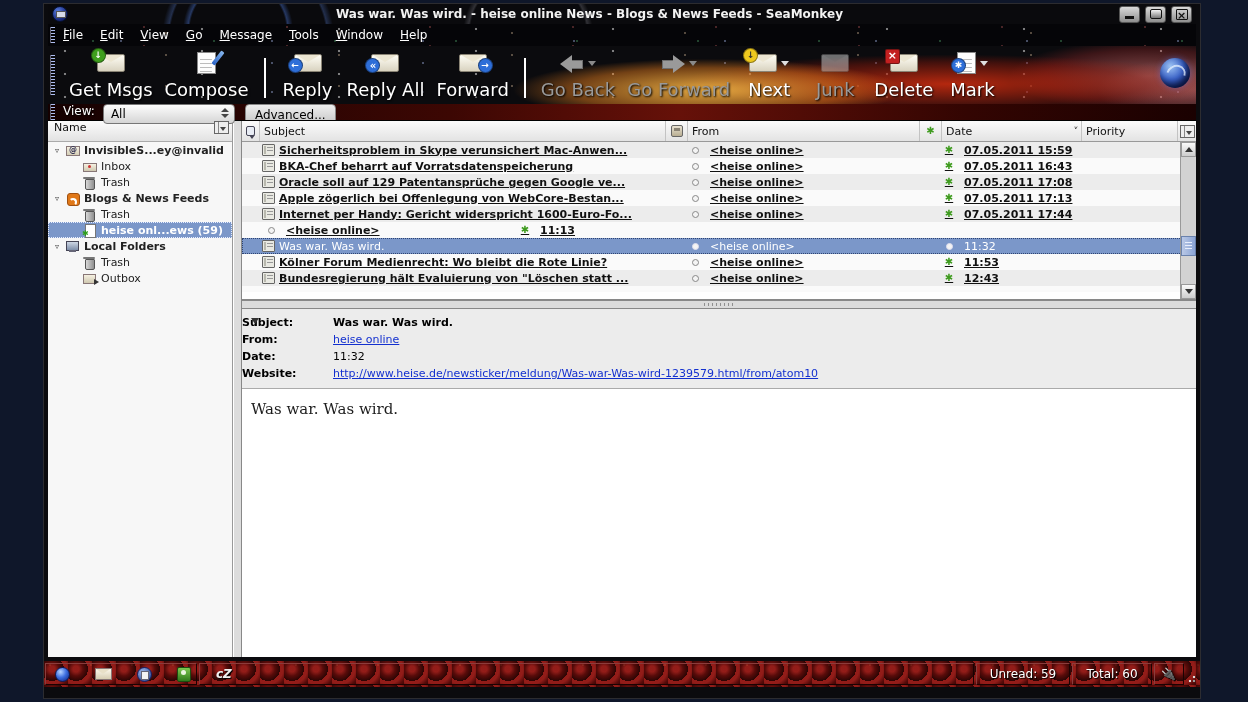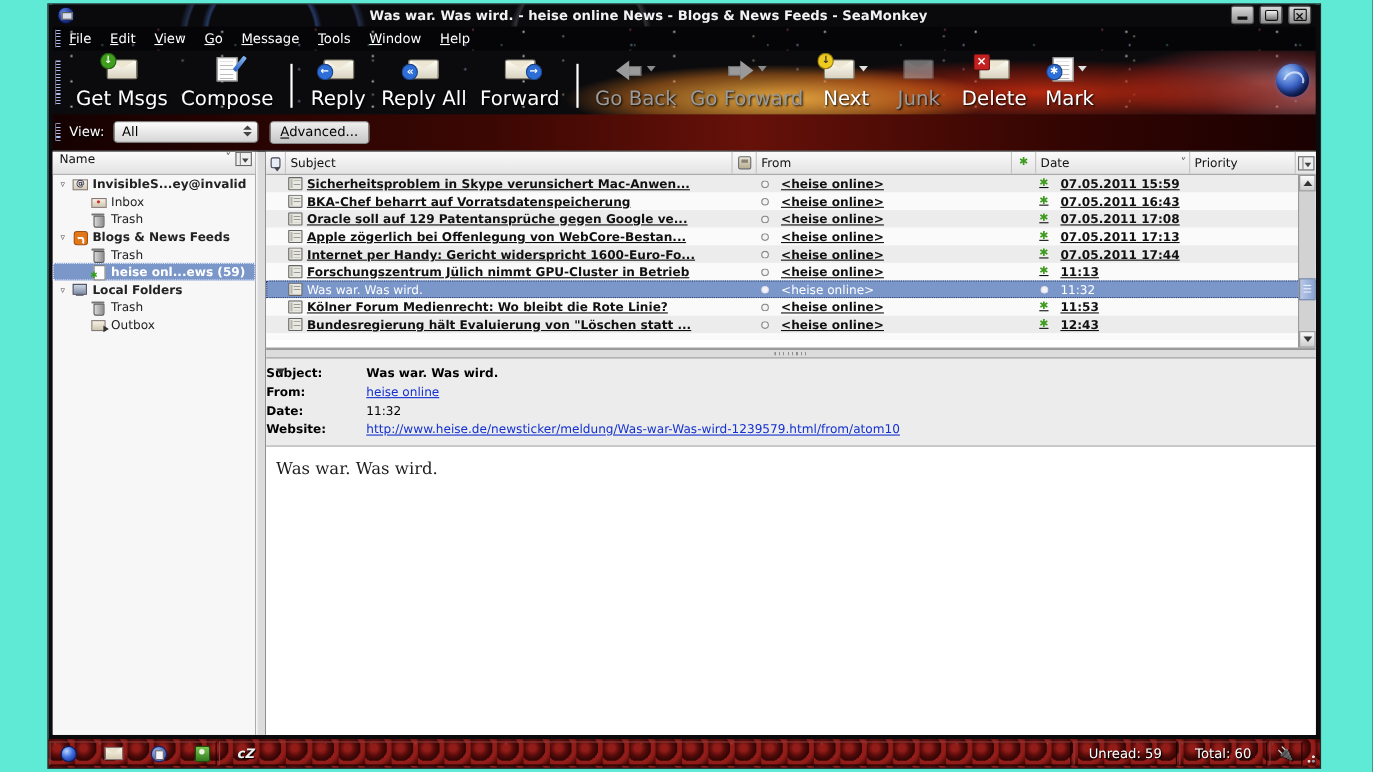--- a/index.html
+++ b/index.html
@@ -1,17 +1,17 @@
 <!DOCTYPE html>
 <html><head>
 <meta charset="utf-8">
 <style>
   html,body{margin:0;padding:0;background:#000;width:1248px;height:702px;overflow:hidden;
     font-family:"DejaVu Sans","Liberation Sans",sans-serif;}
-  .page{position:relative;width:1248px;height:702px;background:#5eead4;}
+  .page{position:relative;width:1248px;height:702px;background:#0f172a;}
   .window{position:absolute;left:44px;top:4px;width:1156px;height:694px;box-sizing:border-box;
     padding:0 4px;background:#0b0b0e;outline:1px solid #2c2c30;display:flex;flex-direction:column;}
 
   
   .titlebar{height:20px;display:flex;align-items:center;position:relative;color:#f2f2f2;
     background:#0a0a0d;
     background-image:
       radial-gradient(circle 60px at 190px 26px, transparent 48px, rgba(70,110,200,.45) 50px, transparent 55px),
       radial-gradient(circle 90px at 200px 34px, transparent 78px, rgba(90,130,220,.3) 80px, transparent 86px),
       radial-gradient(circle 70px at 480px 30px, transparent 58px, rgba(120,120,130,.35) 60px, transparent 65px);}
@@ -100,21 +100,21 @@
   .tbi-go-forward{transform:scaleX(-1);}
   .tbi-go-forward::after{content:"";position:absolute;left:0;top:0;width:0;height:0;border:none;border-radius:0;background:none;
     border-top:9px solid transparent;border-bottom:9px solid transparent;border-right:12px solid #9a9a9a;}
   .sm-logo{position:absolute;right:6px;top:12px;width:30px;height:30px;border-radius:50%;
     background:radial-gradient(circle at 35% 28%,#9cc2f2,#3a62c8 45%,#122a7e 80%,#0a173f);
     box-shadow:inset -3px -4px 6px rgba(0,0,10,.6), 0 0 6px rgba(80,120,255,.4);}
   .sm-logo::after{content:"";position:absolute;left:6px;top:7px;width:16px;height:14px;border-radius:50%;
     border:2px solid rgba(230,240,255,.75);border-left-color:transparent;border-bottom-color:transparent;transform:rotate(-30deg);}
 
   
-  .filterbar{height:34px;display:flex;align-items:center;color:#fff;font-size:12px;
+  .filterbar{height:16px;display:flex;align-items:flex-start;color:#fff;font-size:12px;
     background:linear-gradient(90deg,#150101,#3c0703 35%,#661109 55%,#330502 80%,#1a0101);}
   .view-label{margin-right:8px;text-shadow:1px 1px 1px #000;}
   .view-select{width:132px;height:20px;box-sizing:border-box;border:1px solid #777;border-radius:4px;
     background:linear-gradient(#fdfdfd,#d5d5d5);color:#000;font-size:12px;display:flex;align-items:center;
     padding-left:7px;position:relative;}
   .spin{position:absolute;right:5px;top:3px;display:flex;flex-direction:column;gap:2px;align-items:center;}
   .spin i{width:0;height:0;border-left:4px solid transparent;border-right:4px solid transparent;display:block;}
   .spin .up{border-bottom:4px solid #444;}
   .spin .dn{border-top:4px solid #444;}
   .searchwrap{margin-left:auto;position:relative;width:498px;height:20px;}
@@ -565,24 +565,20 @@
                 </span>
                 <span class="mc mc-from">&lt;heise online&gt;</span>
                 <span class="mc mc-flag">
                   <i class="greenstar">✱</i>
                 </span>
                 <span class="mc mc-date">07.05.2011 17:44</span>
                 <span class="mc mc-prio"></span>
               </div>
               <div class="m-row unread">
                 <span class="mc mc-thread"></span>
-                <span class="mc mc-subject">
-                  <i class="msgicon"></i>
-                  <span>Forschungszentrum Jülich nimmt GPU-Cluster in Betrieb</span>
-                </span>
                 <span class="mc mc-read">
                   <i class="readdot"></i>
                 </span>
                 <span class="mc mc-from">&lt;heise online&gt;</span>
                 <span class="mc mc-flag">
                   <i class="greenstar">✱</i>
                 </span>
                 <span class="mc mc-date">11:13</span>
                 <span class="mc mc-prio"></span>
               </div>

